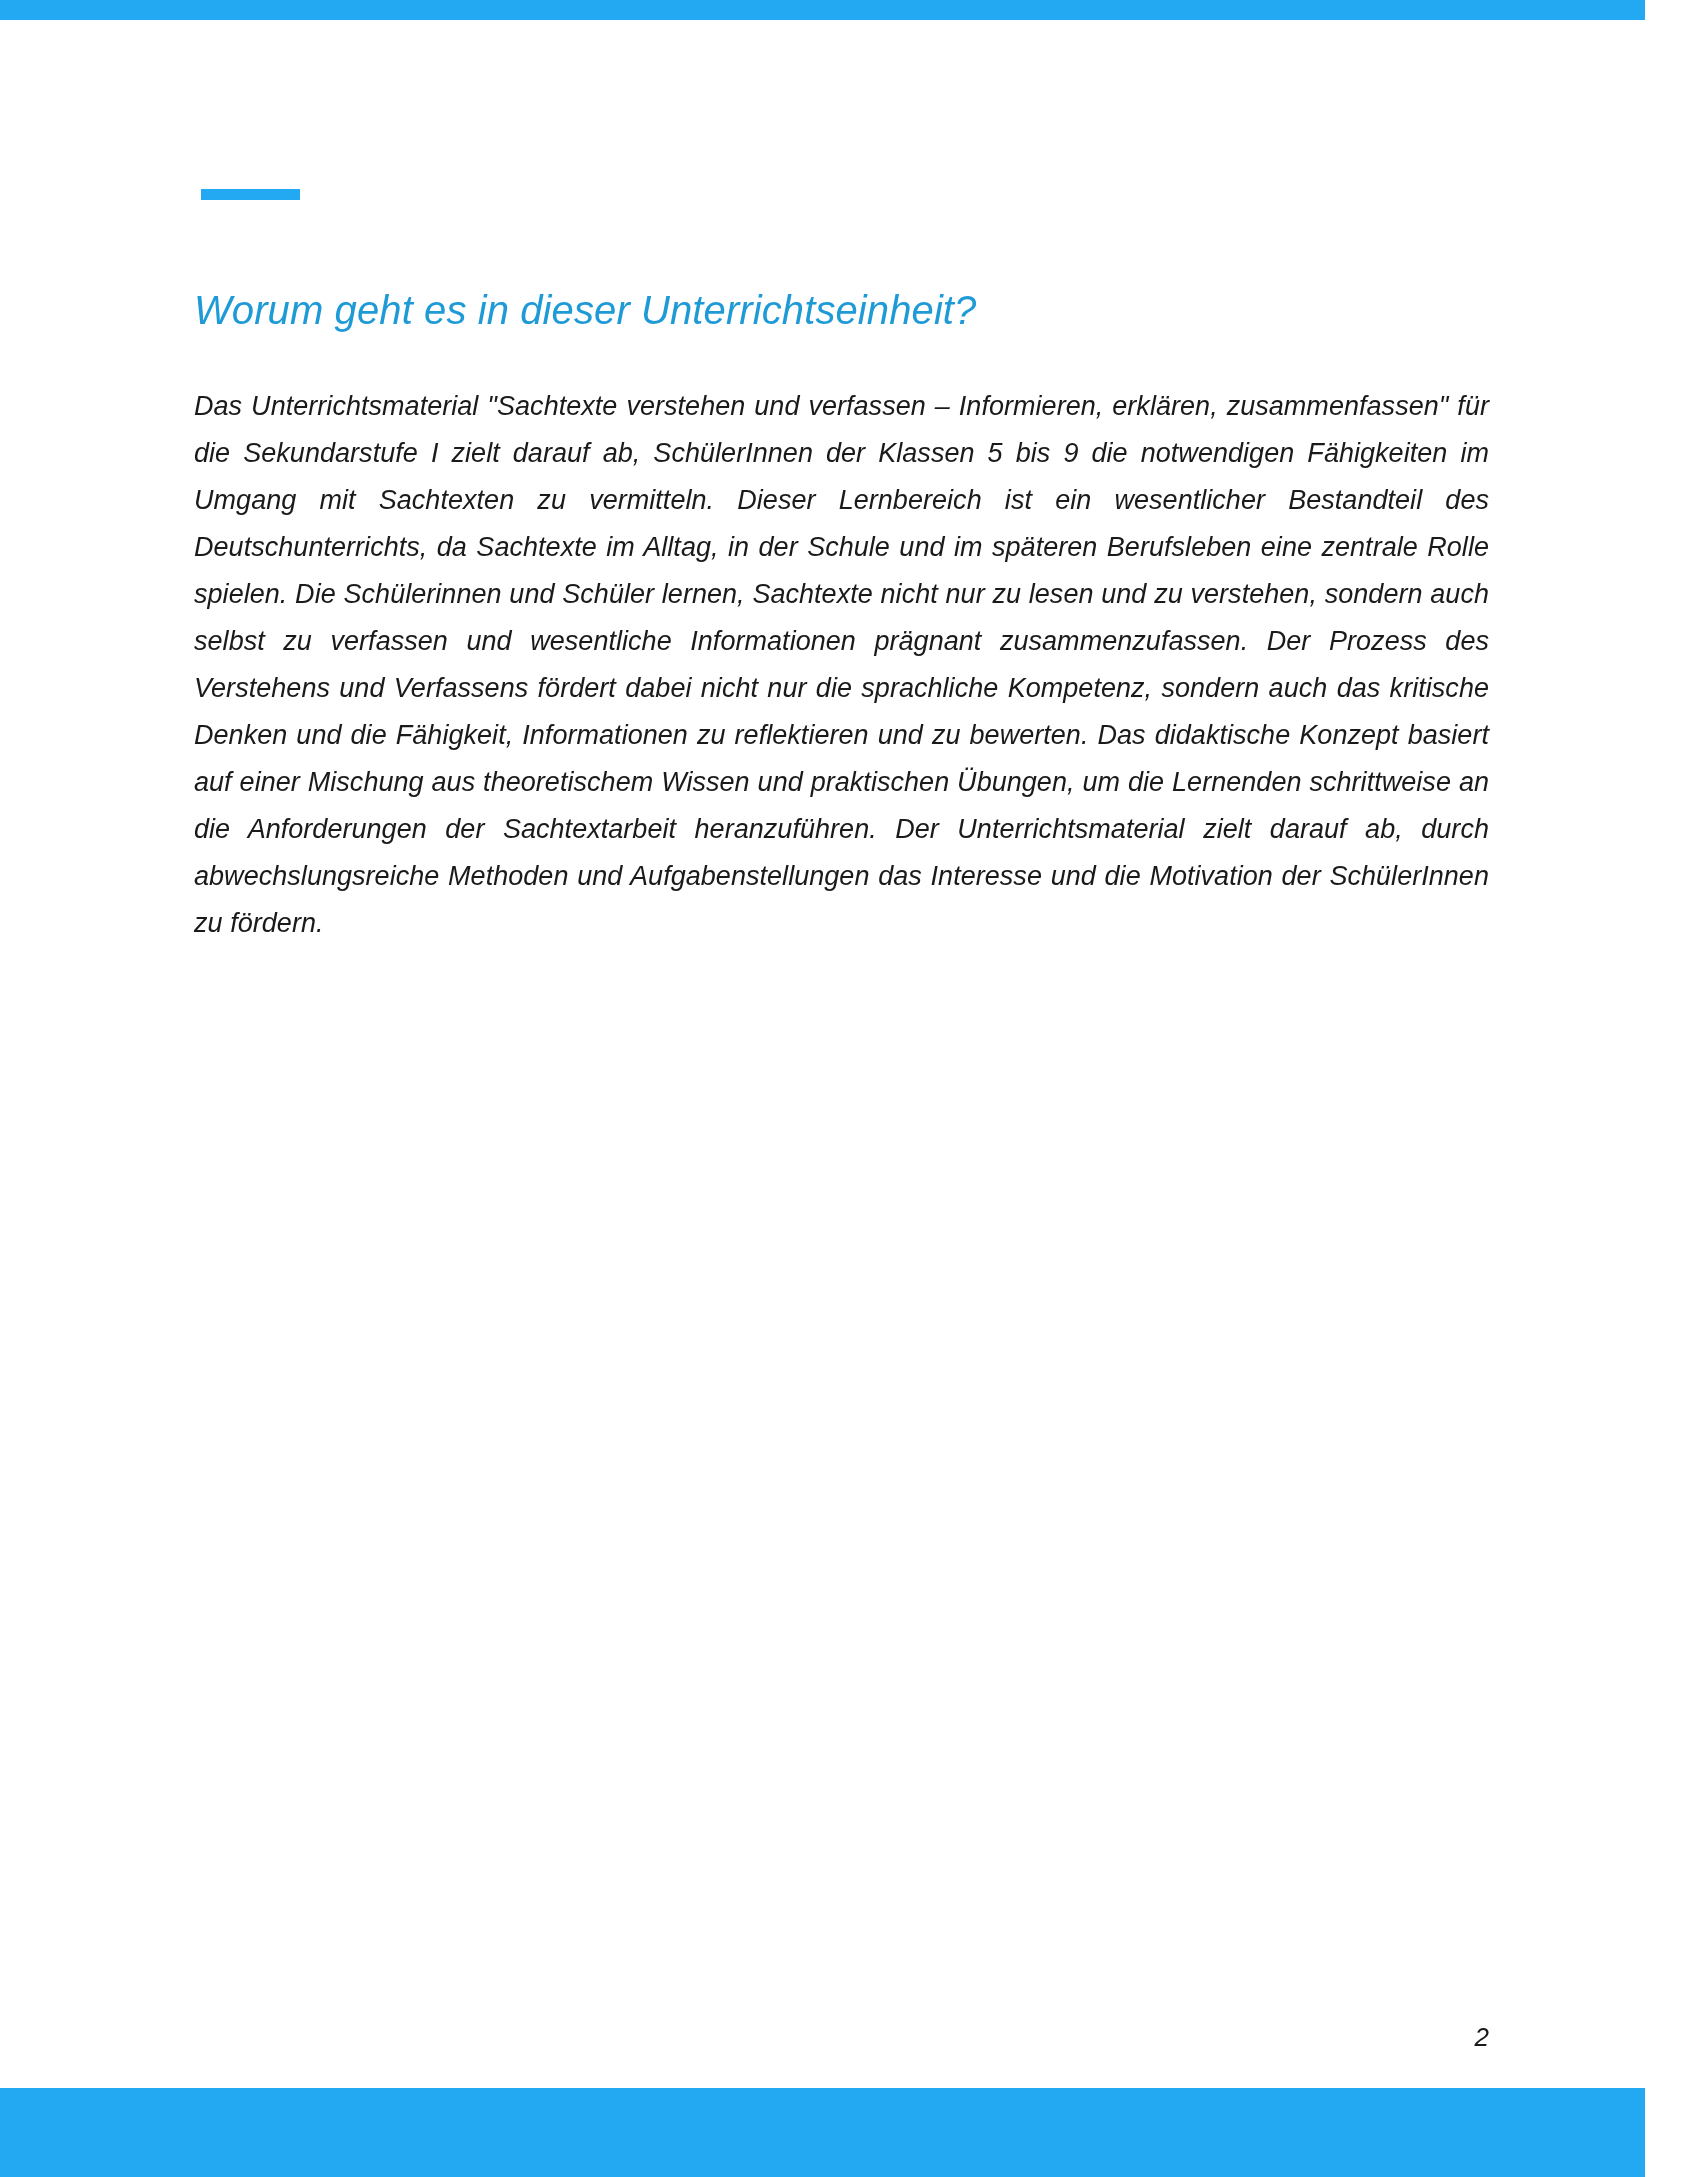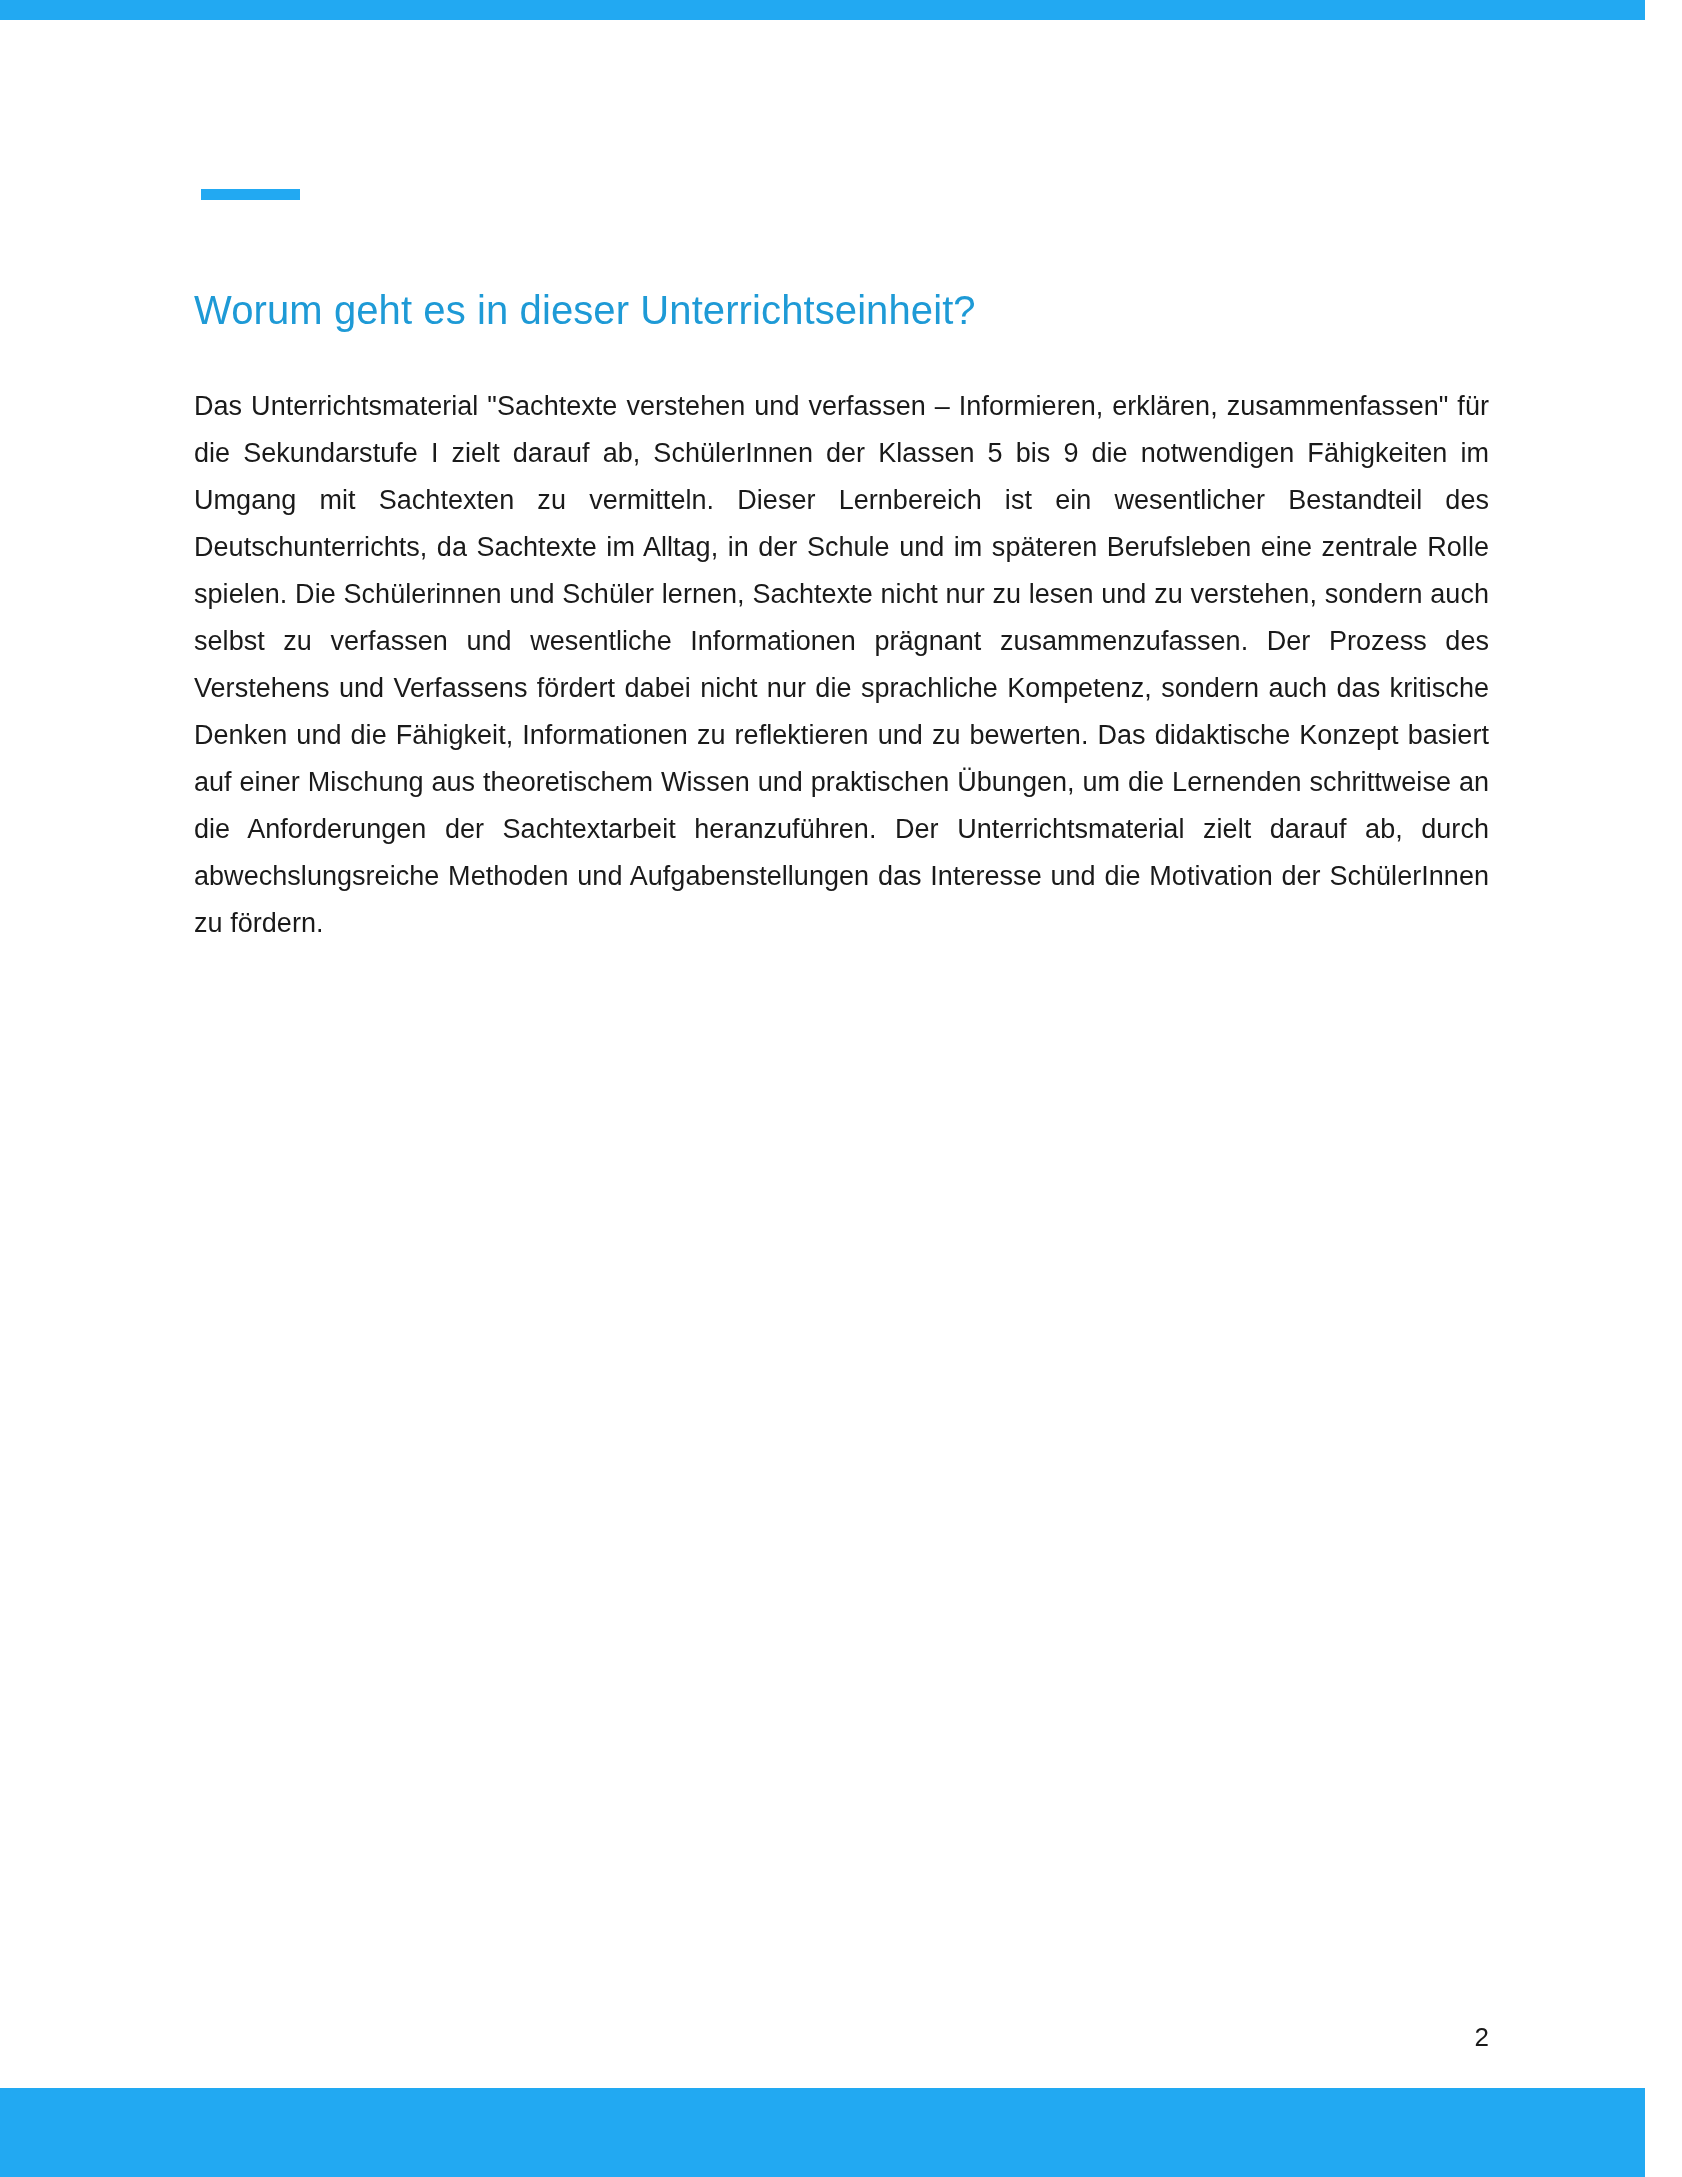--- a/index.html
+++ b/index.html
@@ -11,20 +11,21 @@
     font-family: "Liberation Sans", sans-serif;
   }
 
   .page {
     position: relative;
     width: 1645px;
     height: 2177px;
     background: #ffffff;
     overflow: hidden;
     box-sizing: border-box;
+    font-style: italic;
   }
 
   
   .band-top {
     position: absolute;
     left: 0;
     top: 0;
     width: 1683px;
     height: 20px;
     background: #22a9f2;

